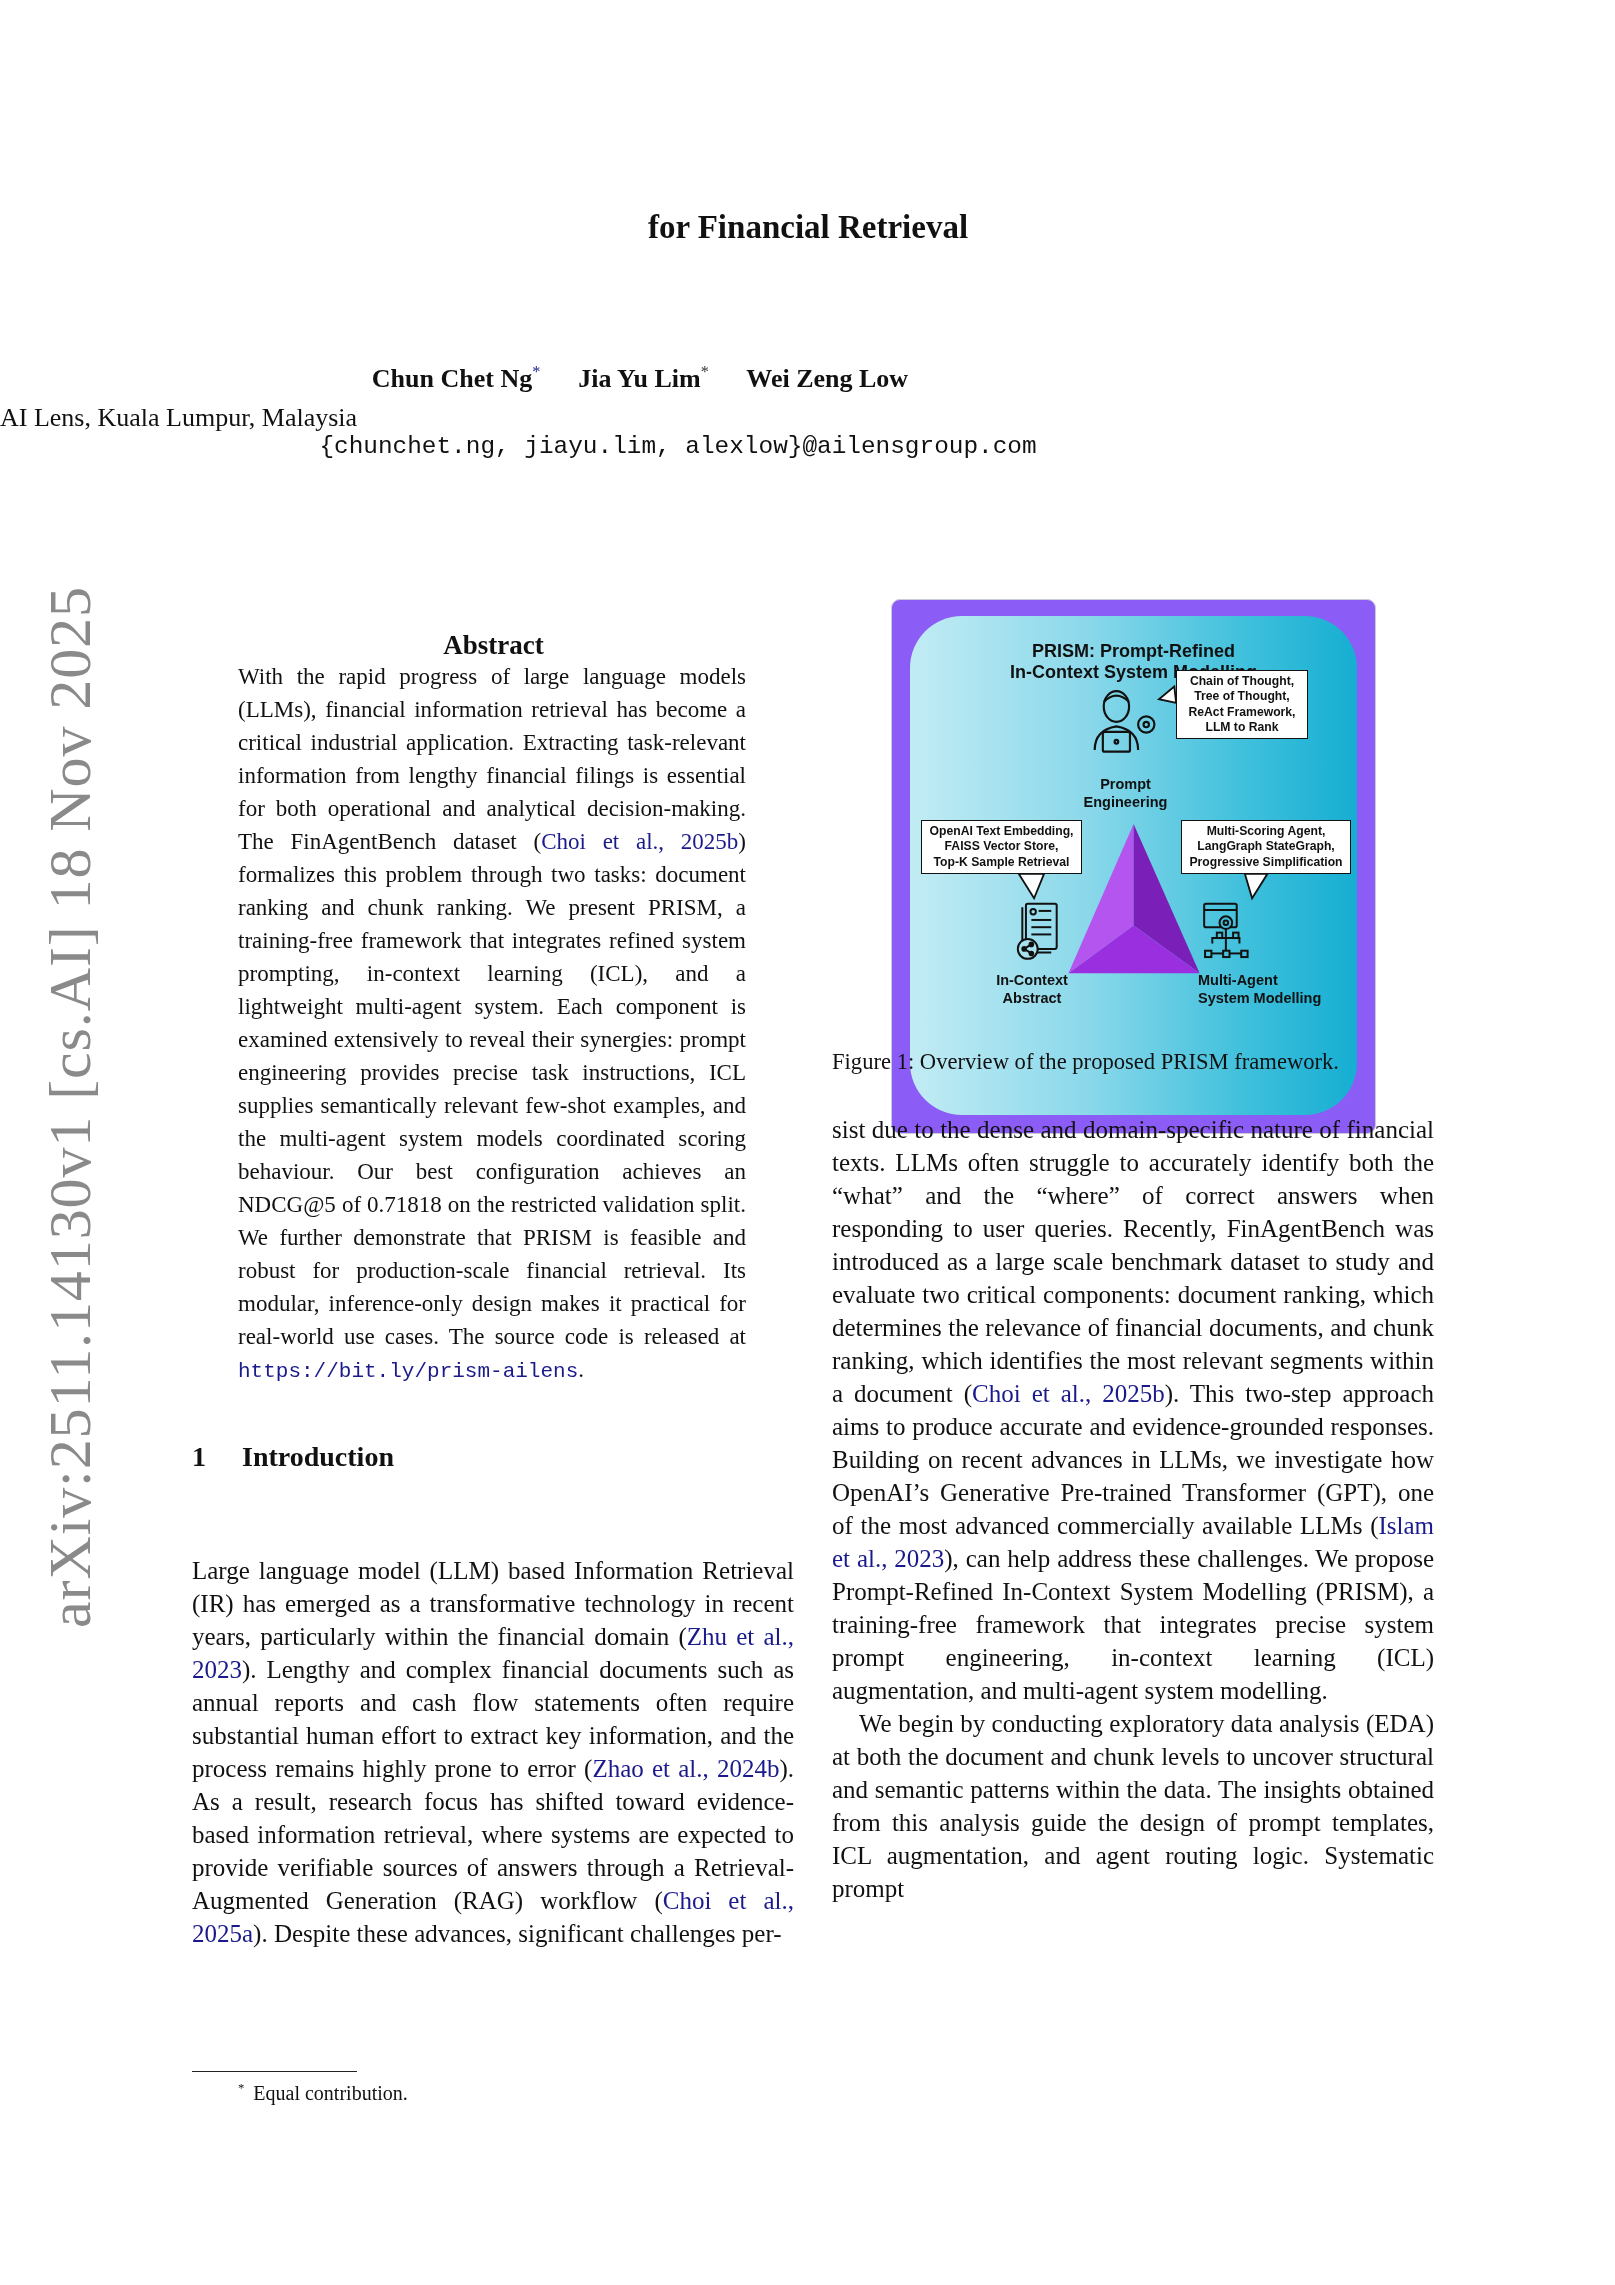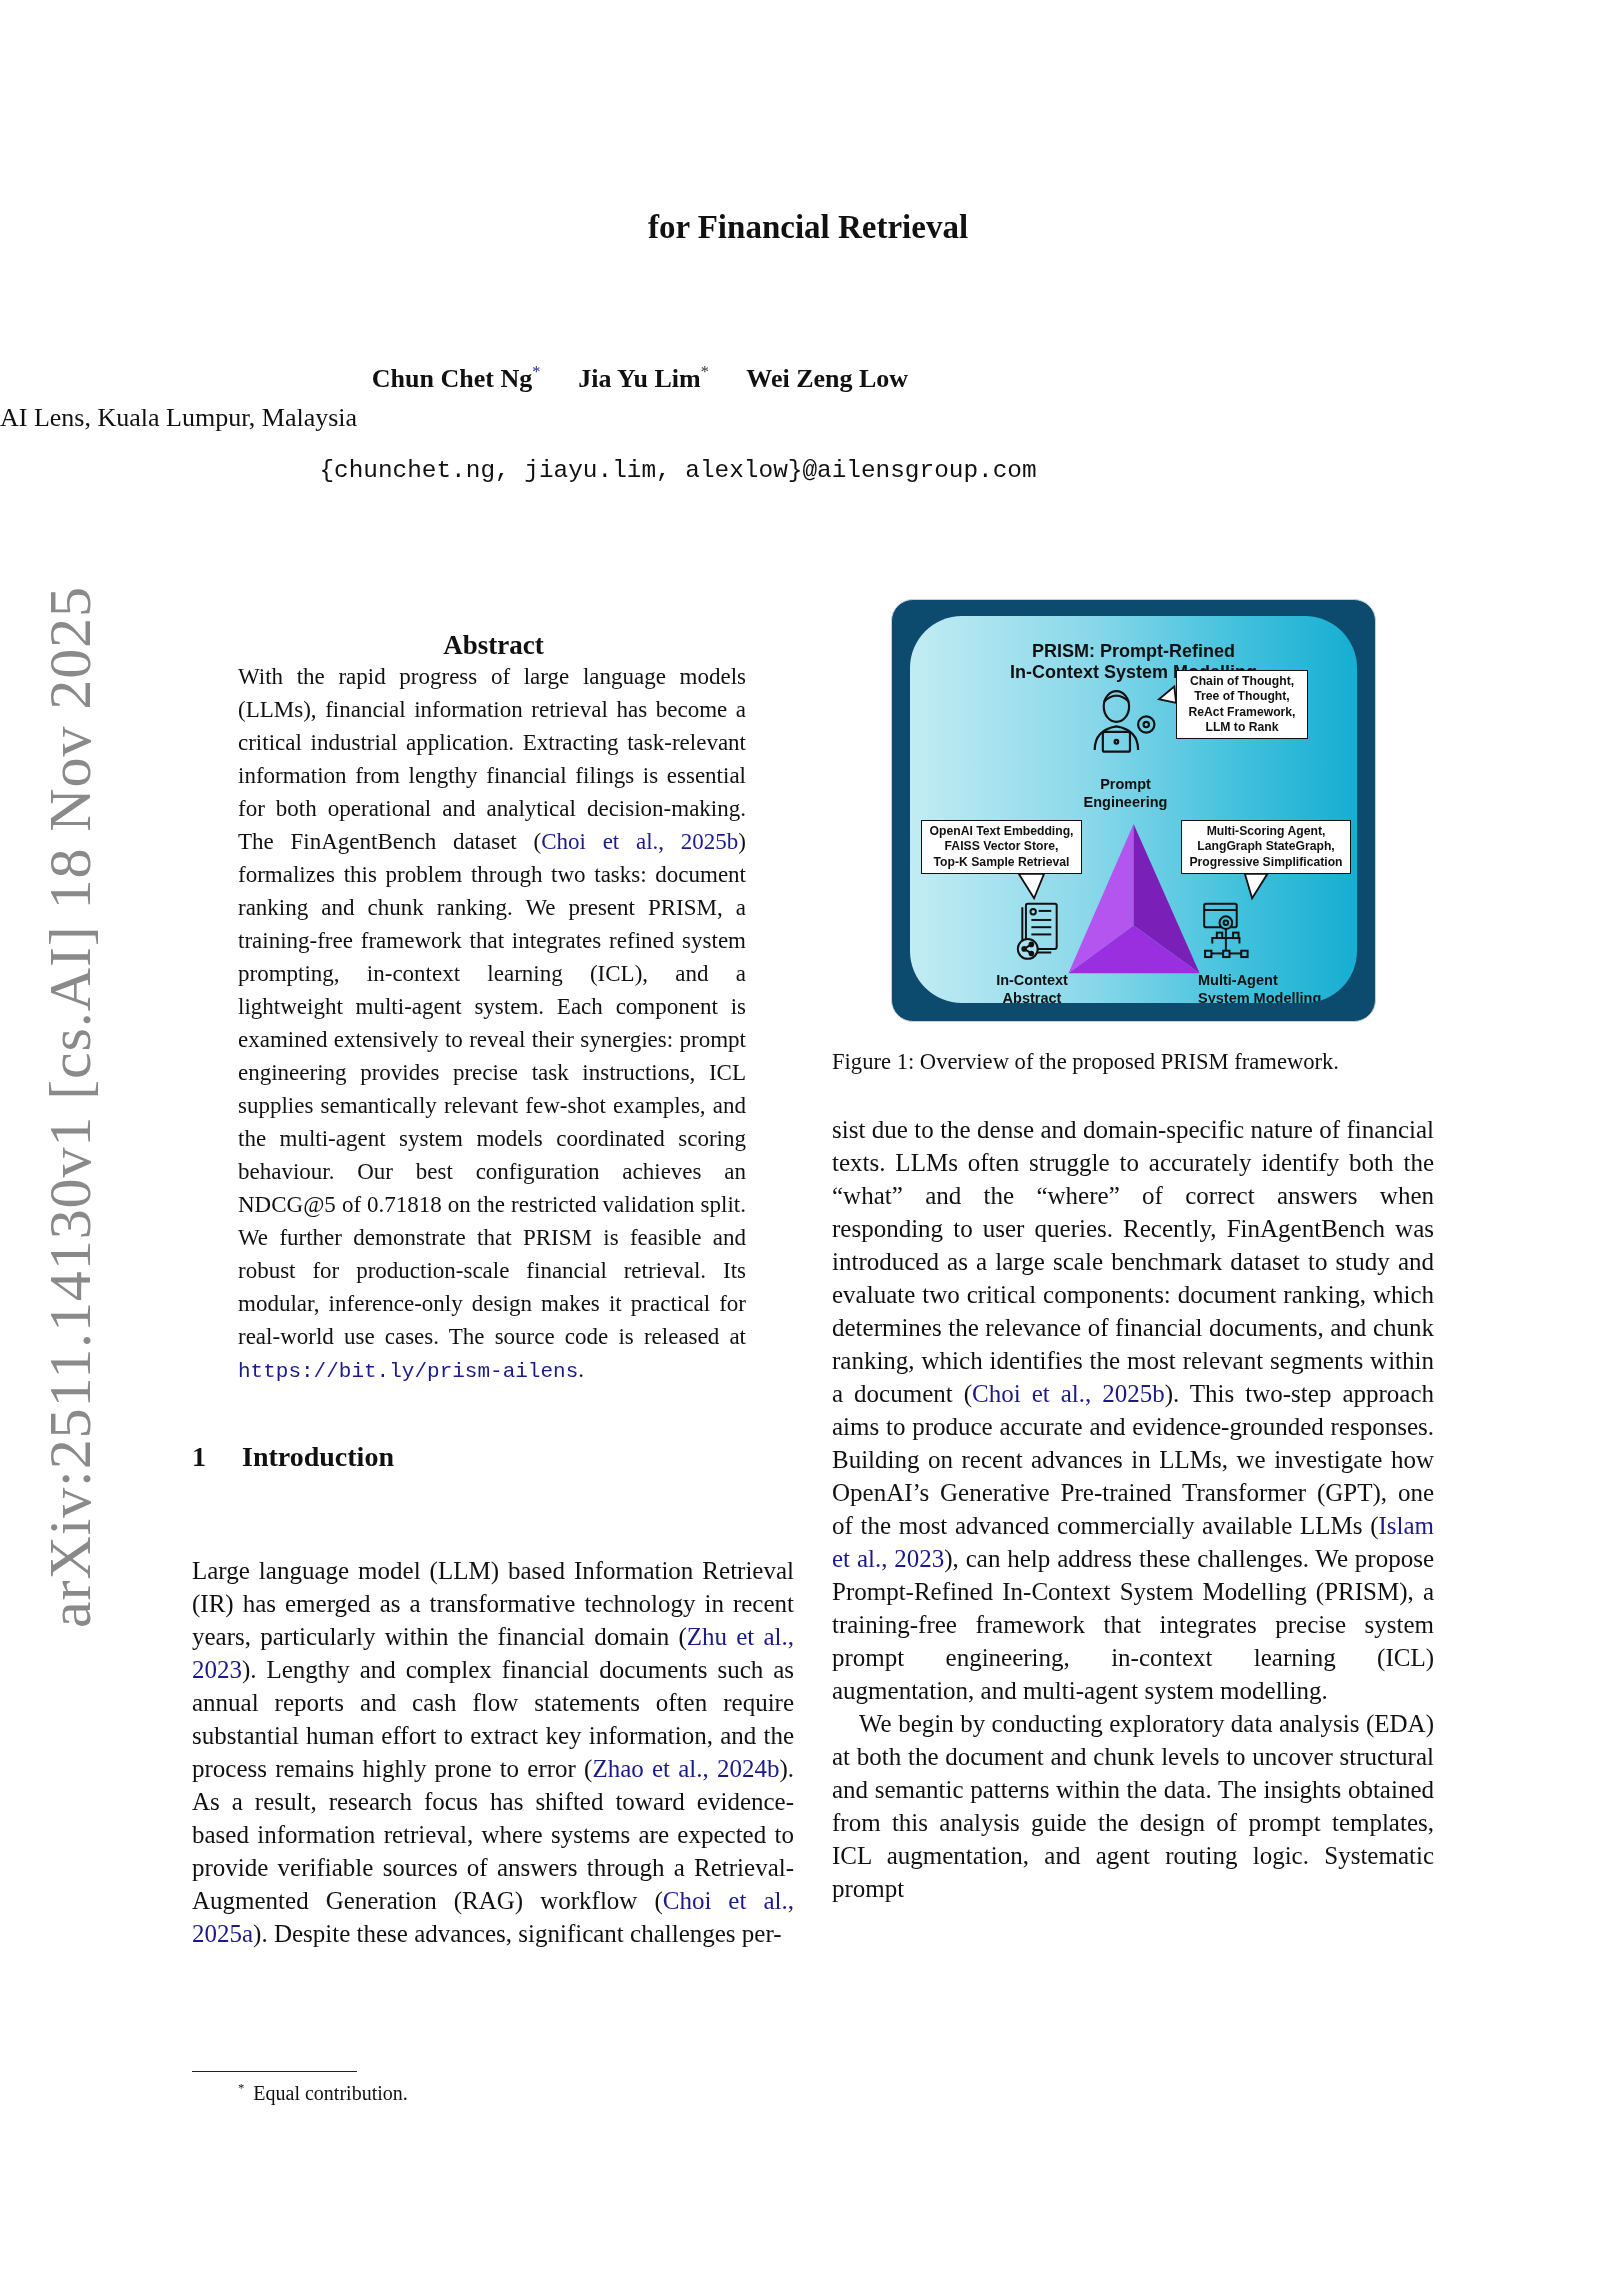--- a/index.html
+++ b/index.html
@@ -21,42 +21,42 @@
     position: absolute; left: 0; width: 1280px; top: 362px; text-align: center;
     font-weight: bold; font-size: 26px;
   }
   .authors .sep { display: inline-block; width: 25px; }
   .authors sup { font-weight: normal; font-size: 16.3px; color: #333; }
   .authors sup.blue { color: #1a1a8c; }
   .affil {
     position: absolute; left: 0; width: 1616px; top: 403px; font-size: 26px;
   }
   .email {
-    position: absolute; left: 0; width: 1356px; top: 457px; text-align: center;
+    position: absolute; left: 0; width: 1356px; top: 433px; text-align: center;
     font-family: "Liberation Mono", "DejaVu Sans Mono", monospace; font-size: 24.4px;
   }
   .abstract-heading {
     position: absolute; left: 240px; width: 507px; top: 602px; text-align: center;
     font-weight: bold; font-size: 27px; margin-top: 28px;
   }
   .col-text { font-size: 25px; line-height: 33px; text-align: justify; }
   .abstract-body { position: absolute; left: 238px; width: 508px; top: 660px; font-size: 23px; line-height: 33px; }
   .link { color: #1a1a8c; }
   .mono { font-family: "Liberation Mono", "DejaVu Sans Mono", monospace; font-size: 21px; }
   .section-heading {
     position: absolute; left: 192px; top: 1441px; font-weight: bold; font-size: 28px;
   }
   .section-heading .num { display: inline-block; width: 50px; }
   .intro-left { position: absolute; left: 192px; width: 602px; top: 1554px; }
   .footnote-rule { position: absolute; left: 192px; top: 2071px; width: 165px; border-top: 1.4px solid #222; }
   .footnote { position: absolute; left: 238px; top: 2081px; font-size: 20px; text-align: right; }
   .footnote sup { font-size: 12.7px; margin-right: 9px; }
   .figure {
-    position: absolute; left: 891px; top: 599px; width: 485px; height: 423px;
-    border-radius: 22px; background: #0c4a6e; border: 0.9px solid #c8ccd6; box-sizing: border-box;
+    position: absolute; left: 891px; top: 599px; width: 485px; height: 535px;
+    border-radius: 9px; background: #8b5cf6; border: 0.9px solid #c8ccd6; box-sizing: border-box;
   }
   .figure-inner {
     position: absolute; left: 18px; top: 16.3px; right: 18px; bottom: 18px; border-radius: 52px;
     background: linear-gradient(90deg, #c2ecf4 0%, #8ad8ea 40%, #3fc0dc 75%, #16aed2 100%);
     overflow: hidden;
   }
   .fig-title {
     position: absolute; left: 0; right: 0; top: 25px; text-align: center;
     font-family: "Liberation Sans", "DejaVu Sans", sans-serif; font-weight: bold; font-size: 18px; line-height: 21px; color: #111;
   }

